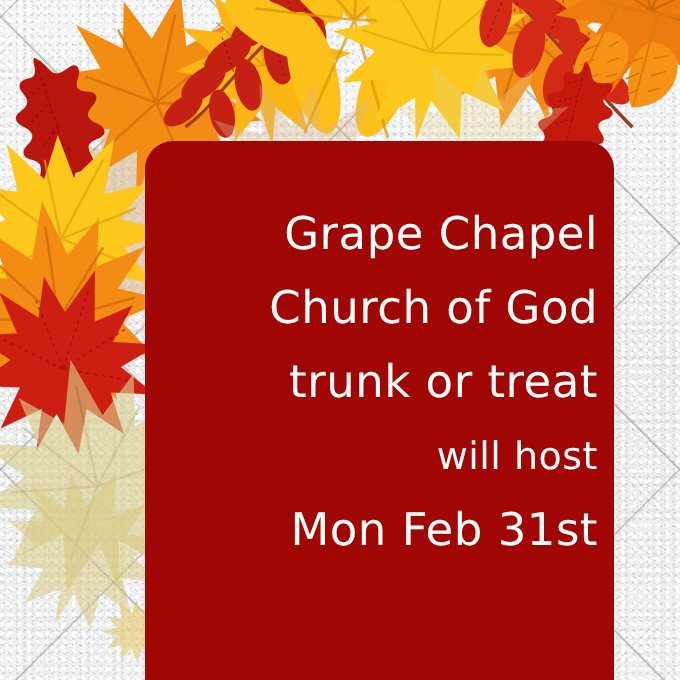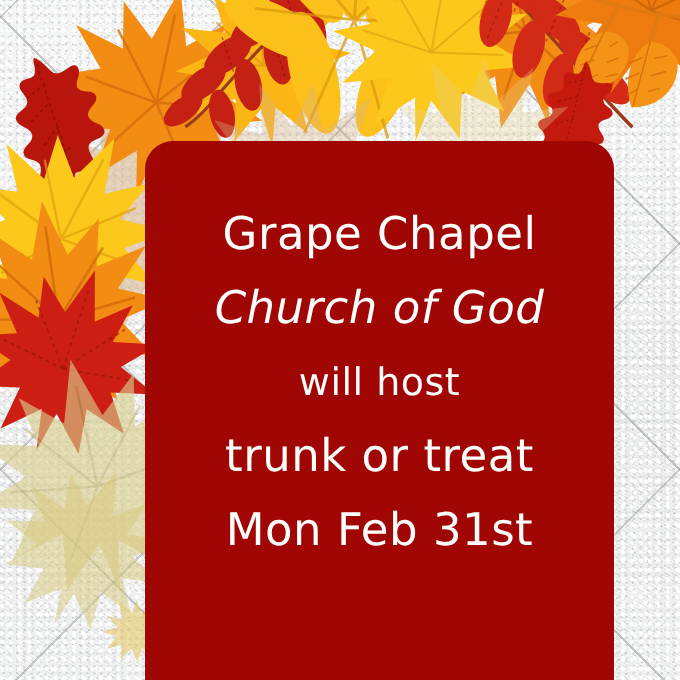--- a/index.html
+++ b/index.html
@@ -64,34 +64,34 @@
     width: 469px;
     height: 545px;
     background: #a00603;
     border-radius: 28px 28px 0 0;
     box-shadow: 0 0 0 0 rgba(0,0,0,0);
   }
 
   .card-text {
     position: absolute;
     left: 0;
-    right: 0;
+    right: 16px;
     top: 56px;
-    text-align: center;
+    text-align: right;
     color: #fdfdfb;
     font-family: "DejaVu Sans", sans-serif;
     font-weight: 400;
   }
   .tline {
     display: block;
     letter-spacing: .5px;
     text-rendering: geometricPrecision;
   }
   .l1 { font-size: 45px; line-height: 74px; }
-  .l2 { font-size: 45px; line-height: 74px; font-style: italic; }
+  .l2 { font-size: 45px; line-height: 74px; }
   .l3 { font-size: 38px; line-height: 74px; }
   .l4 { font-size: 45px; line-height: 74px; }
   .l5 { font-size: 45px; line-height: 74px; }
 </style>
 </head>
 <body>
 
 <div id="poster">
 
   <div class="paper"></div>
@@ -305,19 +305,19 @@
         <path fill="#E6D38F" d="M50 2 L58 27 L74 13 L70 34 L93 28 L78 45 L99 53 L77 59 L90 77 L68 71 L71 94 L54 78 L50 99 L46 78 L29 94 L32 71 L10 77 L23 59 L1 53 L22 45 L7 28 L30 34 L26 13 L42 27 Z"></path>
       </svg>
     </div>
 
   </div>
 
   <div class="card" style="background: rgb(160, 6, 3); border-radius: 28px 28px 0px 0px;">
     <div class="card-text" style="color: rgb(253, 253, 251);">
       <span class="tline l1">Grape Chapel</span>
       <span class="tline l2">Church of God</span>
+      <span class="tline l4">trunk or treat</span>
       <span class="tline l3">will host</span>
-      <span class="tline l4">trunk or treat</span>
       <span class="tline l5">Mon Feb 31st</span>
     </div>
   </div>
 
 </div>
 
 </body></html>

